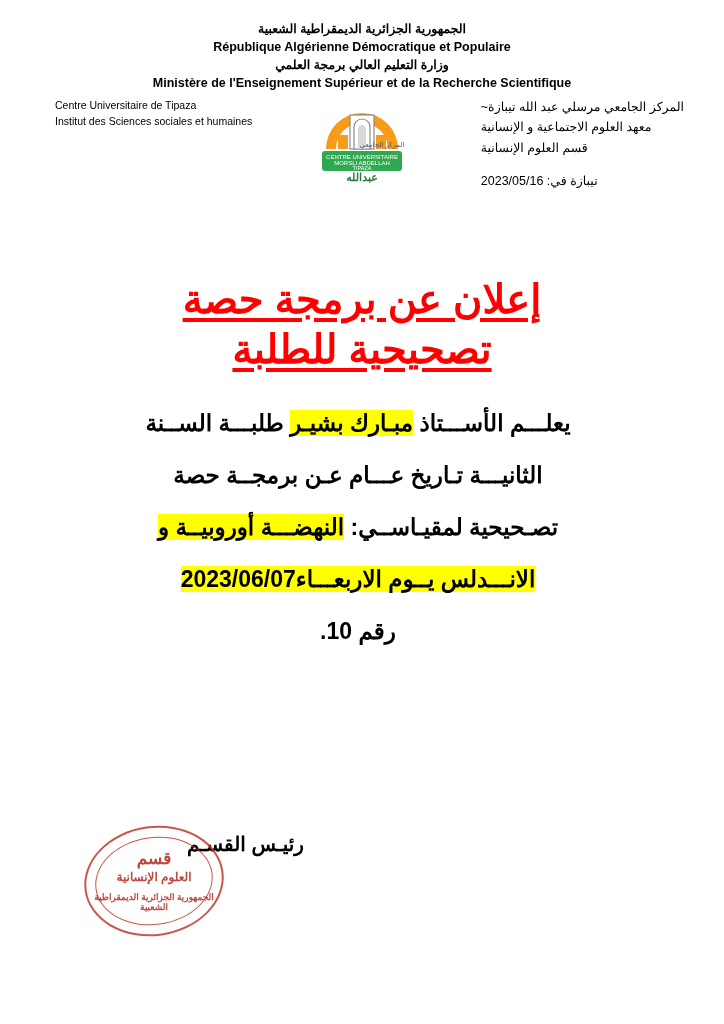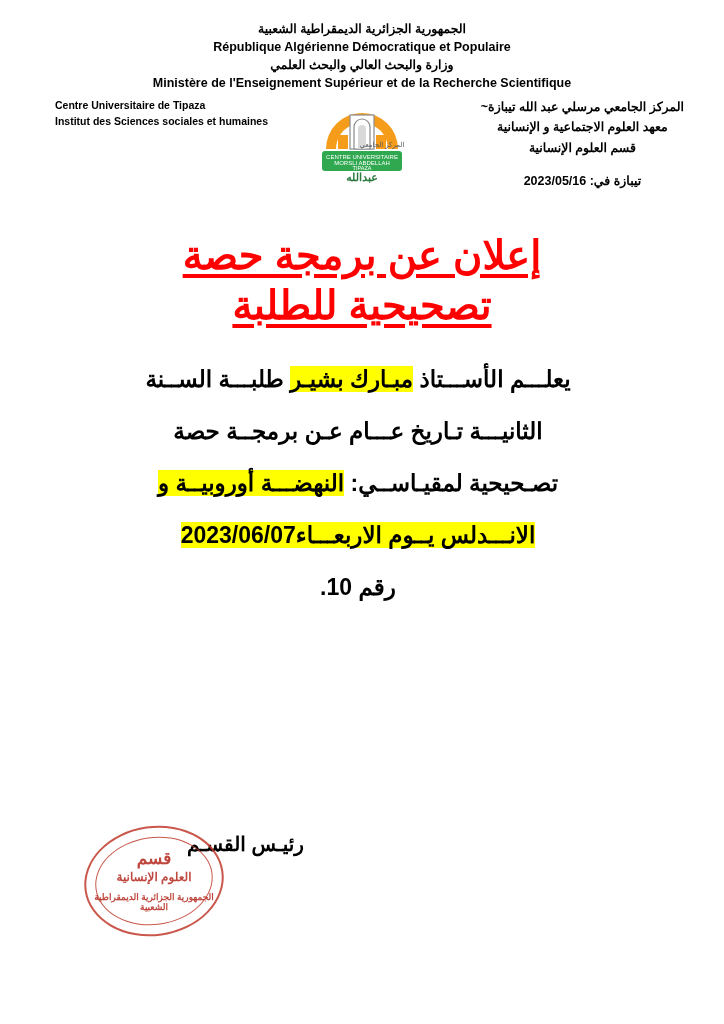--- a/index.html
+++ b/index.html
@@ -42,52 +42,52 @@
     margin-top: 4px;
     height: 105px;
   }
   .hdr-left {
     position: absolute;
     left: 55px;
     top: 0;
     direction: ltr;
     text-align: left;
     font-size: 10.5px;
-    font-weight: bold;
+    font-weight: normal;
     line-height: 1.55;
   }
   .hdr-right {
     position: absolute;
     right: 40px;
     top: 0;
     direction: rtl;
-    text-align: center;
+    text-align: left;
     font-size: 12.5px;
-    font-weight: bold;
+    font-weight: normal;
     line-height: 1.65;
   }
   .hdr-right .date-line {
     direction: rtl;
     unicode-bidi: embed;
     margin-top: 13px;
   }
 
   
   .logo {
     position: absolute;
     left: 50%;
     transform: translateX(-50%);
     top: -2px;
     width: 92px;
     height: 88px;
   }
 
   
   .title-block {
-    margin-top: 28px;
+    margin-top: 72px;
     text-align: center;
   }
   .title-line {
     display: block;
     color: #ff0000;
     font-weight: bold;
     font-size: 40px;
     line-height: 1.25;
     text-decoration: underline;
     text-decoration-color: #ff0000;
@@ -172,21 +172,21 @@
   .stamp .st3 { top: 66px; font-size: 9px; letter-spacing: .3px; }
 </style>
 </head>
 <body>
 
 <div class="page">
 
   <div class="header-center">
     <div class="hdr-line">الجمهورية الجزائرية الديمقراطية الشعبية</div>
     <div class="hdr-line ltr">République Algérienne Démocratique et Populaire</div>
-    <div class="hdr-line">وزارة والبحث العالي والبحث العلمي</div>
+    <div class="hdr-line">وزارة التعليم العالي برمجة العلمي</div>
     <div class="hdr-line ltr">Ministère de l'Enseignement Supérieur et de la Recherche Scientifique</div>
   </div>
 
   <div class="header-row">
 
     <div class="hdr-left">
       <div>Centre Universitaire de Tipaza</div>
       <div>Institut des  Sciences  sociales  et  humaines</div>
     </div>
 

